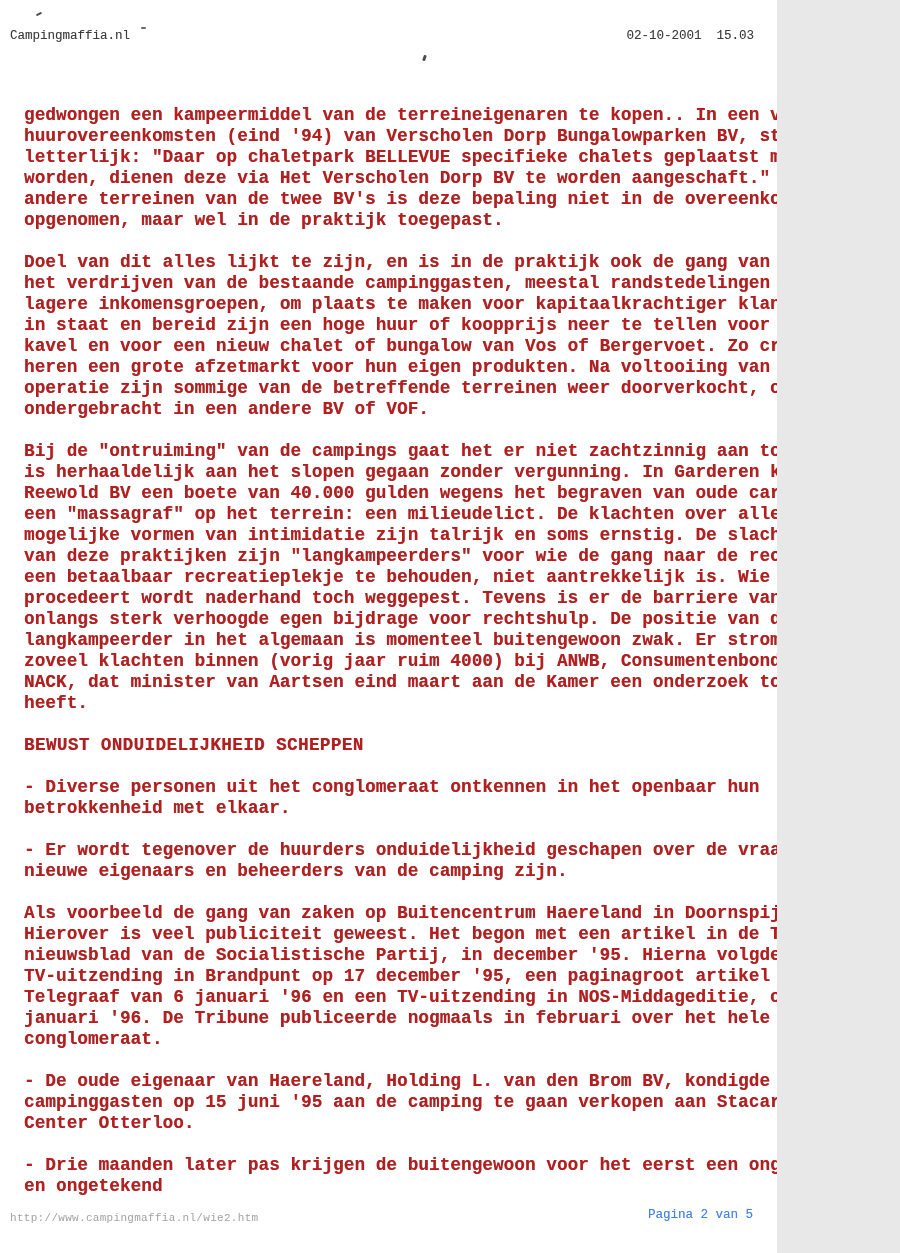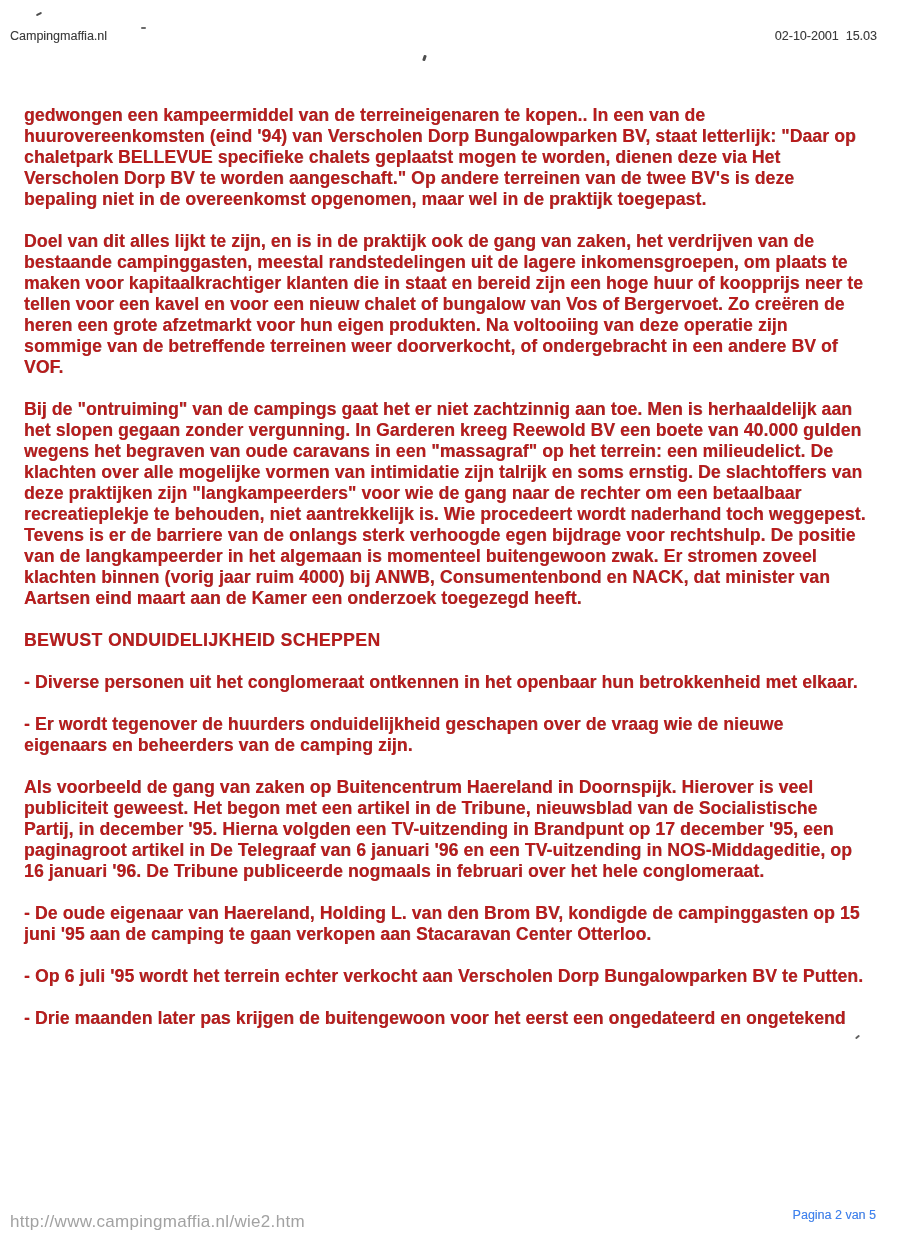--- a/index.html
+++ b/index.html
@@ -1,39 +1,39 @@
 <!DOCTYPE html>
 <html><head>
 <meta charset="utf-8">
 <style>
   html, body { margin: 0; padding: 0; background: #e8e8e8; }
   .page {
     position: relative;
-    width: 900px;
+    width: 777px;
     height: 1253px;
     background: #ffffff;
     overflow: hidden;
-    font-family: Liberation Sans, sans-serif;
+    font-family: Liberation Mono, monospace;
   }
 
   
   .print-header {
     position: absolute;
     top: 29px; left: 10px; right: 23px;
     display: flex;
     justify-content: space-between;
     font-size: 12.5px;
     color: #3a3a3a;
     text-shadow: 0.3px 0.3px 0 rgba(0,0,0,0.25);
     white-space: pre;
   }
   .print-footer-url {
     position: absolute;
     top: 1212px; left: 10px;
-    font-size: 17px;
+    font-size: 11px;
     color: #a2a2a2;
     letter-spacing: 0.3px;
   }
   .print-footer-page {
     position: absolute;
     top: 1208px; right: 24px;
     font-size: 12.5px;
     color: #3b82f6;
     text-shadow: 0.2px 0.2px 0 rgba(0,0,0,0.25);
   }
@@ -84,20 +84,19 @@
     <p>gedwongen een kampeermiddel van de terreineigenaren te kopen.. In een van de huurovereenkomsten (eind '94) van Verscholen Dorp Bungalowparken BV, staat letterlijk: "Daar op chaletpark BELLEVUE specifieke chalets geplaatst mogen te worden, dienen deze via Het Verscholen Dorp BV te worden aangeschaft." Op andere terreinen van de twee BV's is deze bepaling niet in de overeenkomst opgenomen, maar wel in de praktijk toegepast.</p>
     <p>Doel van dit alles lijkt te zijn, en is in de praktijk ook de gang van zaken, het verdrijven van de bestaande campinggasten, meestal randstedelingen uit de lagere inkomensgroepen, om plaats te maken voor kapitaalkrachtiger klanten die in staat en bereid zijn een hoge huur of koopprijs neer te tellen voor een kavel en voor een nieuw chalet of bungalow van Vos of Bergervoet. Zo creëren de heren een grote afzetmarkt voor hun eigen produkten. Na voltooiing van deze operatie zijn sommige van de betreffende terreinen weer doorverkocht, of ondergebracht in een andere BV of VOF.</p>
     <p>Bij de "ontruiming" van de campings gaat het er niet zachtzinnig aan toe. Men is herhaaldelijk aan het slopen gegaan zonder vergunning. In Garderen kreeg Reewold BV een boete van 40.000 gulden wegens het begraven van oude caravans in een "massagraf" op het terrein: een milieudelict. De klachten over alle mogelijke vormen van intimidatie zijn talrijk en soms ernstig. De slachtoffers van deze praktijken zijn "langkampeerders" voor wie de gang naar de rechter om een betaalbaar recreatieplekje te behouden, niet aantrekkelijk is. Wie procedeert wordt naderhand toch weggepest. Tevens is er de barriere van de onlangs sterk verhoogde egen bijdrage voor rechtshulp. De positie van de langkampeerder in het algemaan is momenteel buitengewoon zwak. Er stromen zoveel klachten binnen (vorig jaar ruim 4000) bij ANWB, Consumentenbond en NACK, dat minister van Aartsen eind maart aan de Kamer een onderzoek toegezegd heeft.</p>
 
     <p class="doc-heading">BEWUST ONDUIDELIJKHEID SCHEPPEN</p>
 
     <p>- Diverse personen uit het conglomeraat ontkennen in het openbaar hun betrokkenheid met elkaar.</p>
     <p>- Er wordt tegenover de huurders onduidelijkheid geschapen over de vraag wie de nieuwe eigenaars en beheerders van de camping zijn.</p>
     <p>Als voorbeeld de gang van zaken op Buitencentrum Haereland in Doornspijk. Hierover is veel publiciteit geweest. Het begon met een artikel in de Tribune, nieuwsblad van de Socialistische Partij, in december '95. Hierna volgden een TV-uitzending in Brandpunt op 17 december '95, een paginagroot artikel in De Telegraaf van 6 januari '96 en een TV-uitzending in NOS-Middageditie, op 16 januari '96. De Tribune publiceerde nogmaals in februari over het hele conglomeraat.</p>
     <p>- De oude eigenaar van Haereland, Holding L. van den Brom BV, kondigde de campinggasten op 15 juni '95 aan de camping te gaan verkopen aan Stacaravan Center Otterloo.</p>
-    <p>- Op 6 juli '95 wordt het terrein echter verkocht aan Verscholen Dorp Bungalowparken BV te Putten.</p>
     <p>- Drie maanden later pas krijgen de buitengewoon voor het eerst een ongedateerd en ongetekend</p>
   </div>
 
   <div class="print-footer-url">http://www.campingmaffia.nl/wie2.htm</div>
   <div class="print-footer-page">Pagina 2 van 5</div>
 
 </div>
 
 </body></html>

